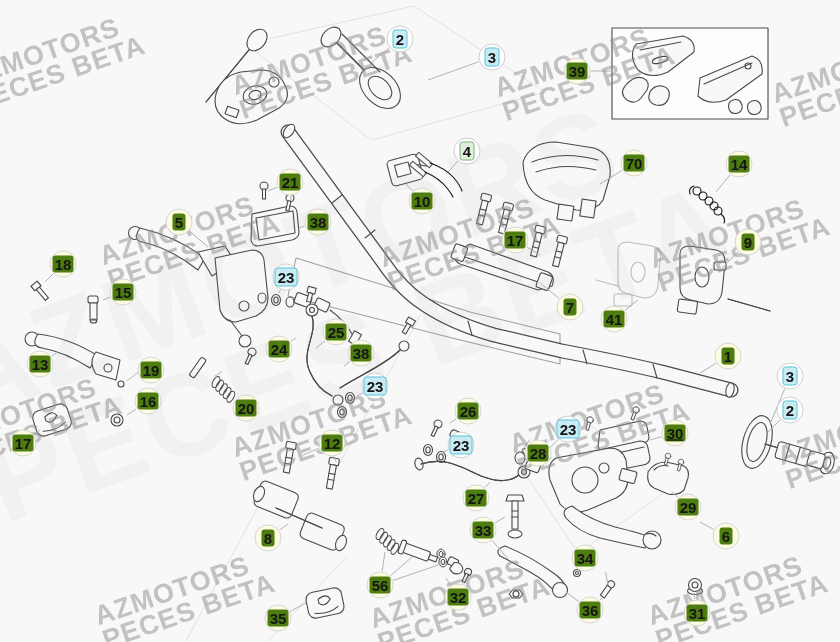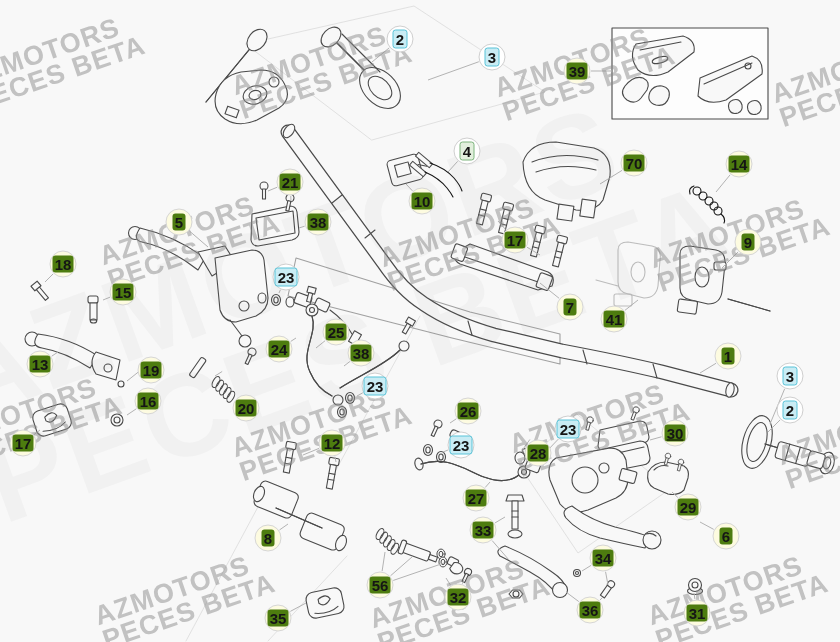--- a/index.html
+++ b/index.html
@@ -655,21 +655,21 @@
       </div>
       <div class="callout yellow" style="left: 483px; top: 530px;">
         <span class="num">33</span>
       </div>
       <div class="callout yellow" style="left: 268px; top: 538px;">
         <span class="num">8</span>
       </div>
       <div class="callout yellow" style="left: 726px; top: 536px;">
         <span class="num">6</span>
       </div>
-      <div class="callout yellow" style="left: 603px; top: 558px;">
+      <div class="callout yellow" style="left: 585px; top: 558px;">
         <span class="num">34</span>
       </div>
       <div class="callout yellow" style="left: 380px; top: 585px;">
         <span class="num">56</span>
       </div>
       <div class="callout yellow" style="left: 458px; top: 597px;">
         <span class="num">32</span>
       </div>
       <div class="callout yellow" style="left: 278px; top: 618px;">
         <span class="num">35</span>

